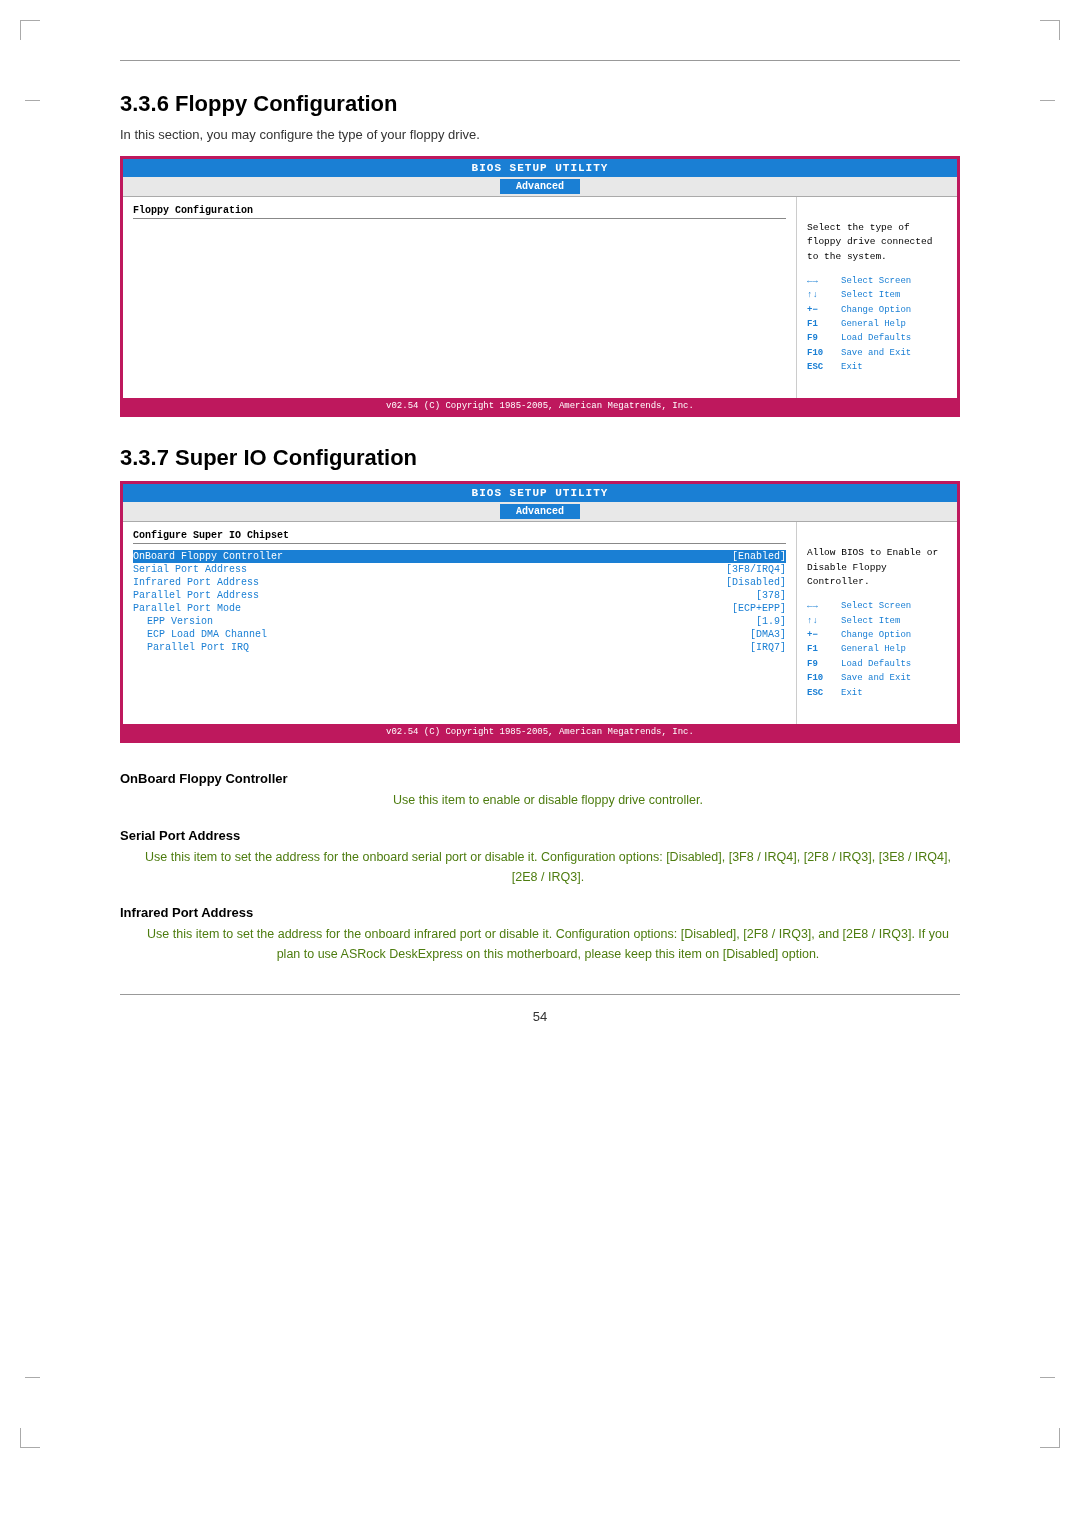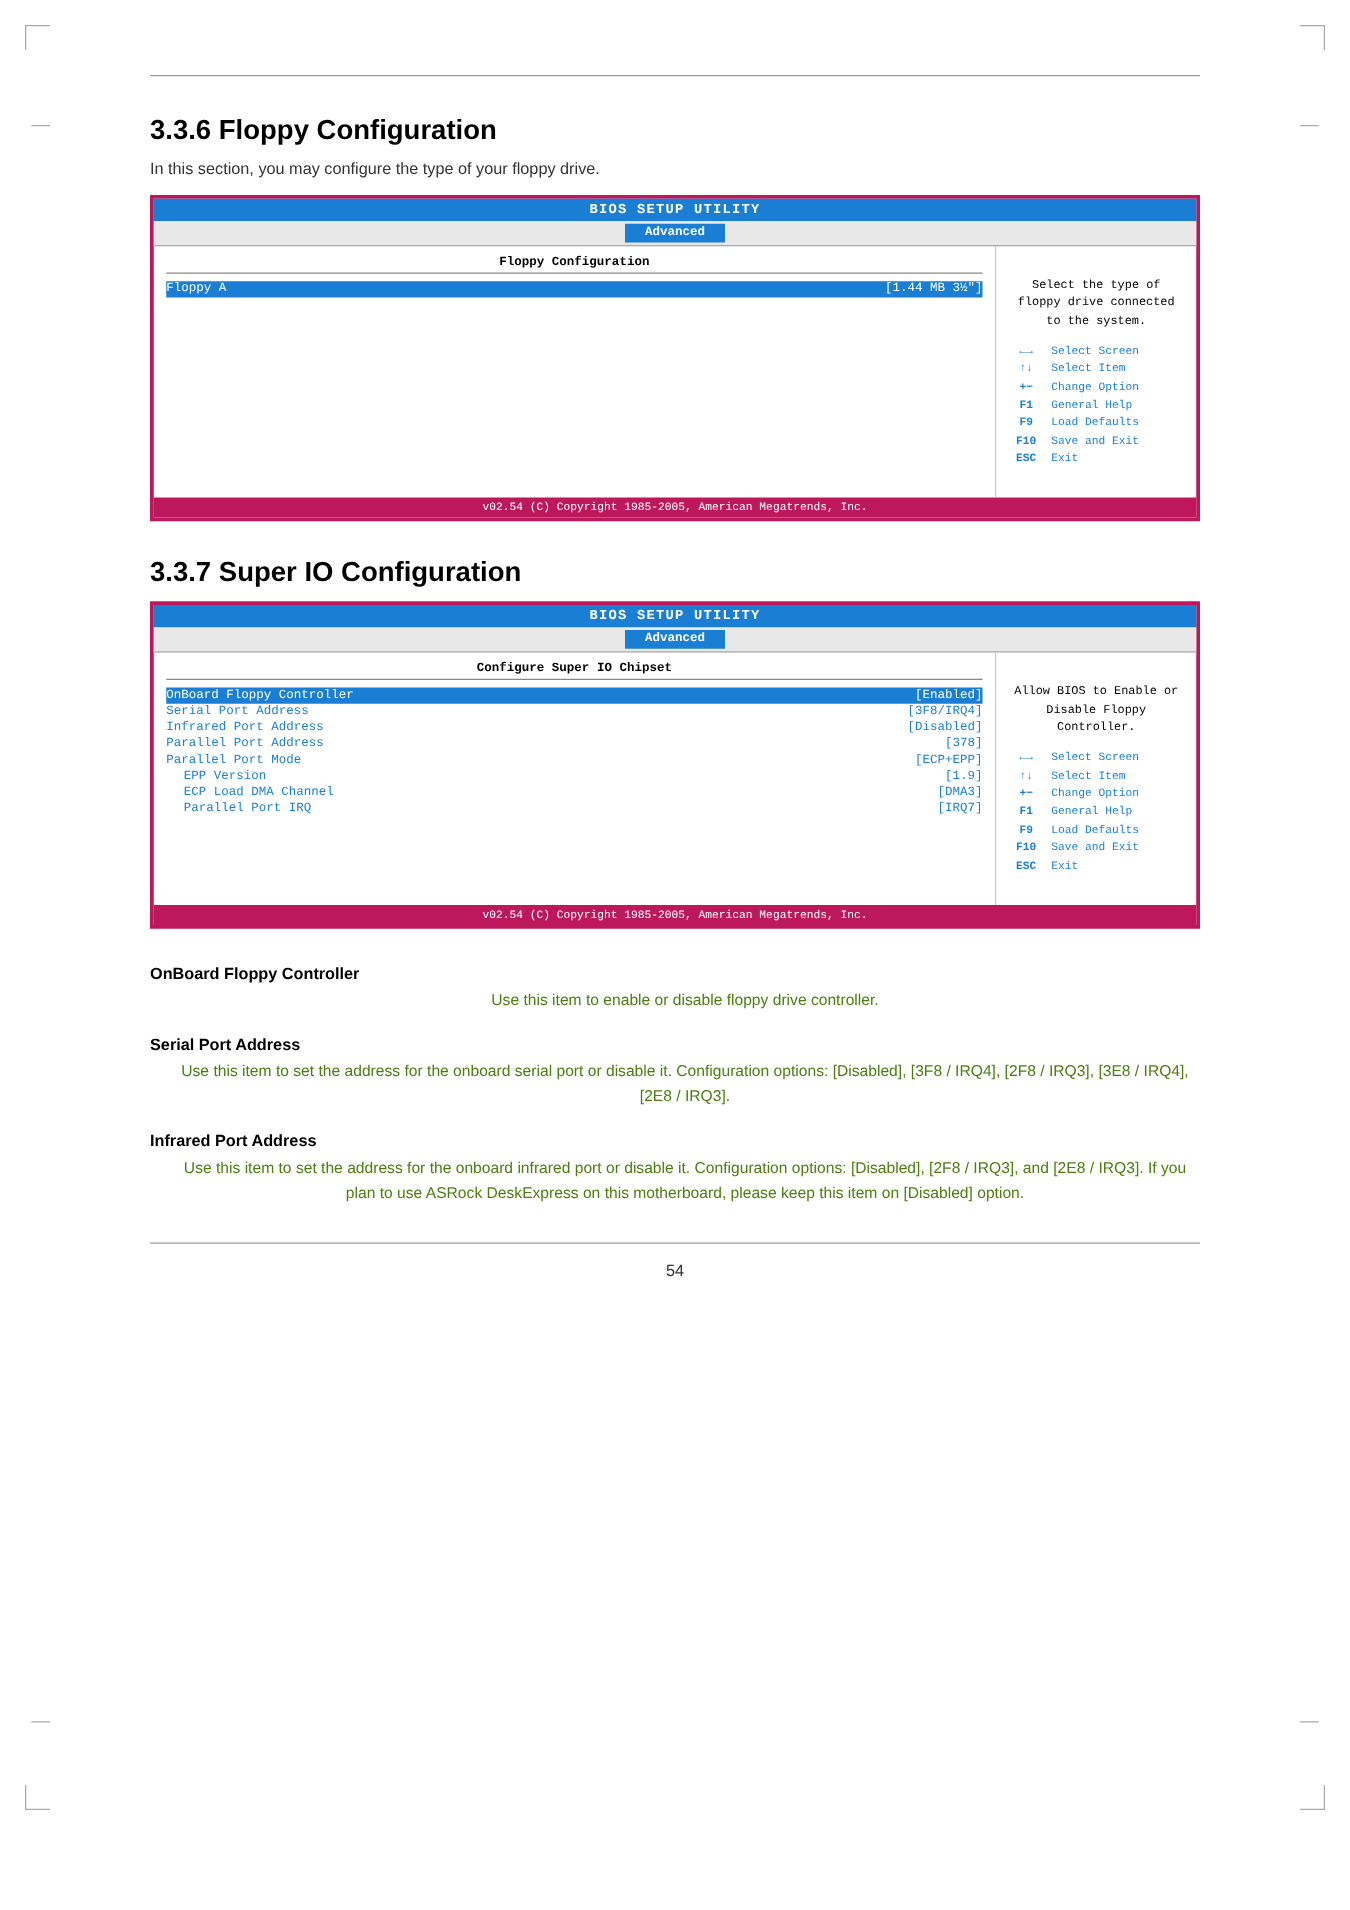--- a/index.html
+++ b/index.html
@@ -124,30 +124,28 @@
 
     .bios-content {
       display: flex;
       min-height: 130px;
     }
 
     .bios-left {
       flex: 1;
       padding: 8px 10px;
       border-right: 1px solid #ccc;
-      text-align: center;
     }
 
     .bios-right {
       width: 160px;
       padding: 24px 10px;
       font-size: 9.5px;
       color: #000;
       line-height: 1.5;
-      text-align: center;
     }
 
     .bios-section-label {
       font-size: 10px;
       font-weight: bold;
       color: #000;
       margin-bottom: 6px;
       border-bottom: 1px solid #888;
       padding-bottom: 2px;
     }
@@ -271,24 +269,20 @@
     <p class="section-intro">In this section, you may configure the type of your floppy drive.</p>
 
     <div class="bios-box">
       <div class="bios-title-bar">BIOS SETUP UTILITY</div>
       <div class="bios-tab-row">
         <div class="bios-tab">Advanced</div>
       </div>
       <div class="bios-content">
         <div class="bios-left">
           <div class="bios-section-label">Floppy Configuration</div>
-          <div class="bios-row selected">
-            <span class="bios-row-label">Floppy A</span>
-            <span class="bios-row-value">[1.44 MB 3½"]</span>
-          </div>
         </div>
         <div class="bios-right">
           <div>Select the type of floppy drive connected to the system.</div>
           <div class="bios-keys">
             <div class="bios-key-row">
               <span class="bios-key-sym">←→</span>
               <span class="bios-key-desc">Select Screen</span>
             </div>
             <div class="bios-key-row">
               <span class="bios-key-sym">↑↓</span>

